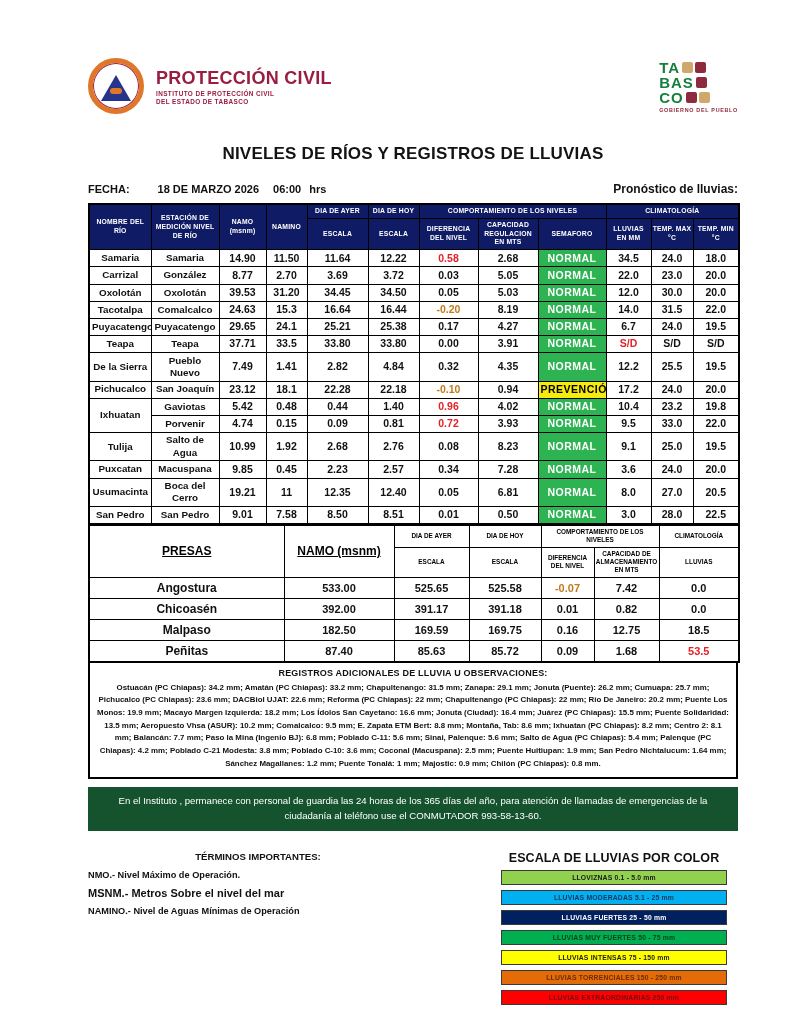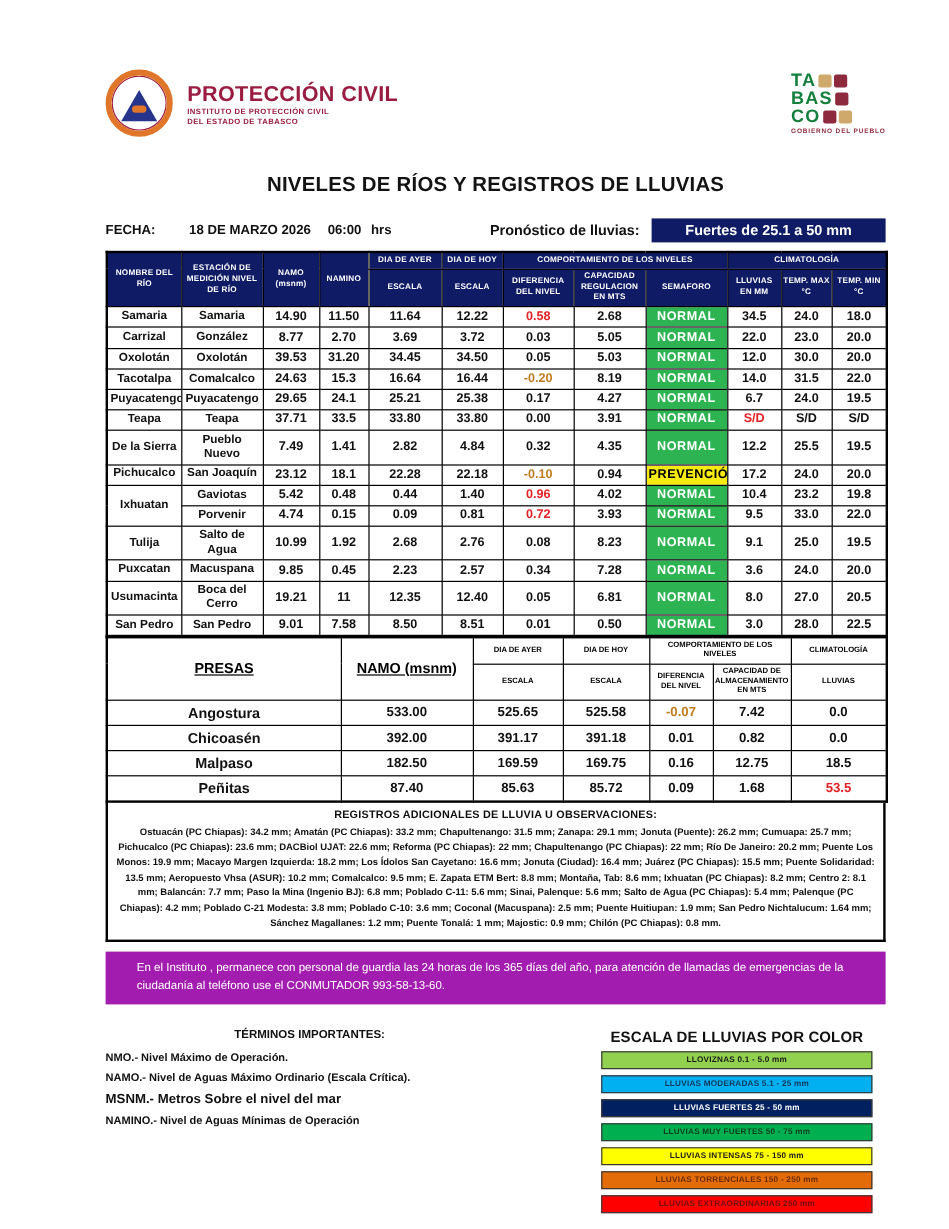--- a/index.html
+++ b/index.html
@@ -56,22 +56,22 @@
   .presas thead th { background:#fff; color:#000; font-weight:bold; font-size:6.4px;
     line-height:1.3; padding:2px 1px; }
   .presas th.big { font-size:12px;text-decoration:underline; }
   .presas tbody td { font-weight:bold; font-size:11px; padding:3px 2px; }
   .presas td.p-name { font-size:12px; }
   
   .registros { width:650px; border:2px solid #000; border-top:none; padding:3px 6px 7px; }
   .reg-title { text-align:center; font-weight:bold; font-size:9px; letter-spacing:.2px; padding:2px 0 4px; }
   .reg-text { font-weight:bold; font-size:7.9px; line-height:1.6; text-align:center; color:#101010; }
   
-  .notice { width:650px; background:#a21caf; color:#fff; font-size:9.6px; line-height:1.55;
-    text-align:left; padding:7px 26px; margin-top:8px; }
+  .notice { width:650px; background:#14532d; color:#fff; font-size:9.6px; line-height:1.55;
+    text-align:center; padding:7px 26px; margin-top:8px; }
   
   .bottom { display:flex; width:650px; margin-top:20px; }
   .terminos { width:340px; }
   .term-title { text-align:center; font-weight:bold; font-size:9.6px; margin-bottom:8px; }
   .term-item { font-weight:bold; font-size:9.2px; margin-bottom:7px; }
   .term-item.msnm { font-size:11px; }
   .escala { margin-left:auto; width:248px; }
   .esc-title { text-align:center; font-weight:bold; font-size:12.5px; margin-bottom:4px; letter-spacing:.1px; }
   .esc-bar { height:15px; margin:5px auto; width:226px; border:1px solid #3a3a3a;
     display:flex; align-items:center; justify-content:center;
@@ -113,21 +113,20 @@
   </div>
 
   <div class="title">NIVELES DE RÍOS Y REGISTROS DE LLUVIAS</div>
 
   <div class="fecha-row">
     <span class="fecha-label">FECHA:</span>
     <span class="fecha-date">18 DE MARZO 2026</span>
     <span class="fecha-time">06:00</span>
     <span class="fecha-hrs">hrs</span>
     <span class="pron-label">Pronóstico de lluvias:</span>
-    <span class="pron-badge">Fuertes de 25.1 a 50 mm</span>
   </div>
 
   <table class="rivers">
     <colgroup>
         <col style="width:62px">
         <col style="width:68px">
         <col style="width:47px">
         <col style="width:41px">
         <col style="width:61px">
         <col style="width:51px">
@@ -430,21 +429,20 @@
     <div class="reg-title">REGISTROS ADICIONALES DE LLUVIA U OBSERVACIONES:</div>
     <div class="reg-text">Ostuacán (PC Chiapas): 34.2 mm; Amatán (PC Chiapas): 33.2 mm; Chapultenango: 31.5 mm; Zanapa: 29.1 mm; Jonuta (Puente): 26.2 mm; Cumuapa: 25.7 mm; Pichucalco (PC Chiapas): 23.6 mm; DACBiol UJAT: 22.6 mm; Reforma (PC Chiapas): 22 mm; Chapultenango (PC Chiapas): 22 mm; Río De Janeiro: 20.2 mm; Puente Los Monos: 19.9 mm; Macayo Margen Izquierda: 18.2 mm; Los Ídolos San Cayetano: 16.6 mm; Jonuta (Ciudad): 16.4 mm; Juárez (PC Chiapas): 15.5 mm; Puente Solidaridad: 13.5 mm; Aeropuesto Vhsa (ASUR): 10.2 mm; Comalcalco: 9.5 mm; E. Zapata ETM Bert: 8.8 mm; Montaña, Tab: 8.6 mm; Ixhuatan (PC Chiapas): 8.2 mm; Centro 2: 8.1 mm; Balancán: 7.7 mm; Paso la Mina (Ingenio BJ): 6.8 mm; Poblado C-11: 5.6 mm; Sinai, Palenque: 5.6 mm; Salto de Agua (PC Chiapas): 5.4 mm; Palenque (PC Chiapas): 4.2 mm; Poblado C-21 Modesta: 3.8 mm; Poblado C-10: 3.6 mm; Coconal (Macuspana): 2.5 mm; Puente Huitiupan: 1.9 mm; San Pedro Nichtalucum: 1.64 mm; Sánchez Magallanes: 1.2 mm; Puente Tonalá: 1 mm; Majostic: 0.9 mm; Chilón (PC Chiapas): 0.8 mm.</div>
   </div>
 
   <div class="notice">En el Instituto , permanece con personal de guardia las 24 horas de los 365 días del año, para atención de llamadas de emergencias de la ciudadanía al teléfono use el CONMUTADOR  993-58-13-60.</div>
 
   <div class="bottom">
     <div class="terminos">
       <div class="term-title">TÉRMINOS IMPORTANTES:</div>
       <div class="term-item">NMO.- Nivel Máximo de Operación.</div>
-      <div class="term-item">NAMO.- Nivel de Aguas Máximo Ordinario (Escala Crítica).</div>
       <div class="term-item msnm">MSNM.- Metros Sobre el nivel del mar</div>
       <div class="term-item">NAMINO.- Nivel de Aguas Mínimas de Operación</div>
     </div>
     <div class="escala">
       <div class="esc-title">ESCALA DE LLUVIAS POR COLOR</div>
       <div class="esc-bar" style="background:#92d050;color:#1a1a1a">LLOVIZNAS  0.1 - 5.0 mm</div>
       <div class="esc-bar" style="background:#00b0f0;color:#17365d">LLUVIAS MODERADAS 5.1 - 25 mm</div>
       <div class="esc-bar" style="background:#002060;color:#ffffff">LLUVIAS FUERTES   25 - 50 mm</div>
       <div class="esc-bar" style="background:#00b050;color:#0b3d1e">LLUVIAS MUY FUERTES  50 - 75 mm</div>
       <div class="esc-bar" style="background:#ffff00;color:#1a1a1a">LLUVIAS INTENSAS  75 - 150 mm</div>

